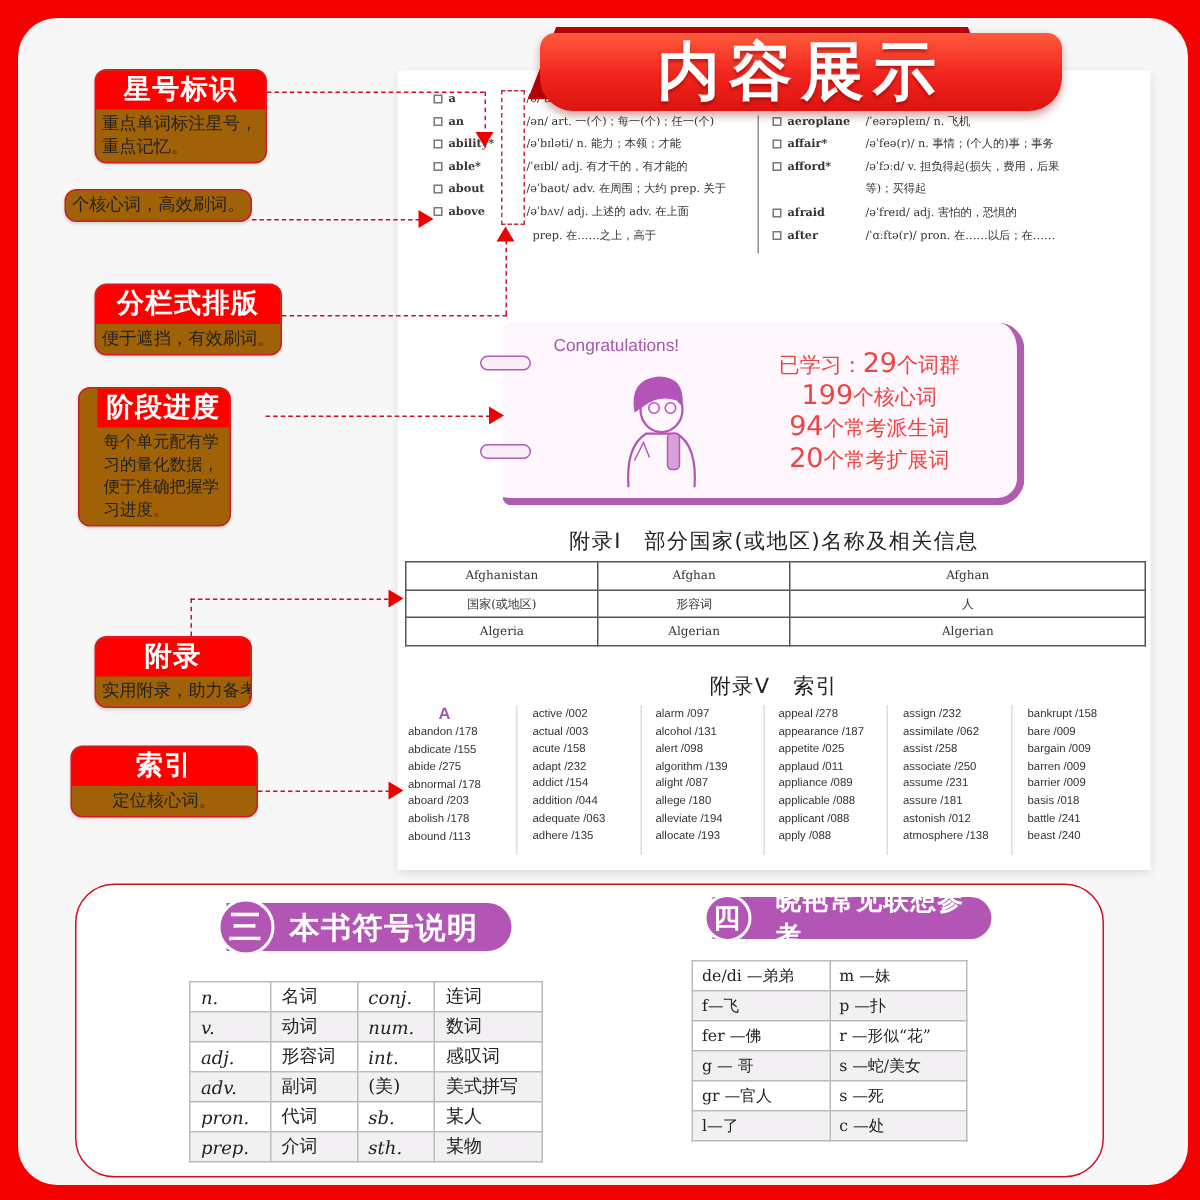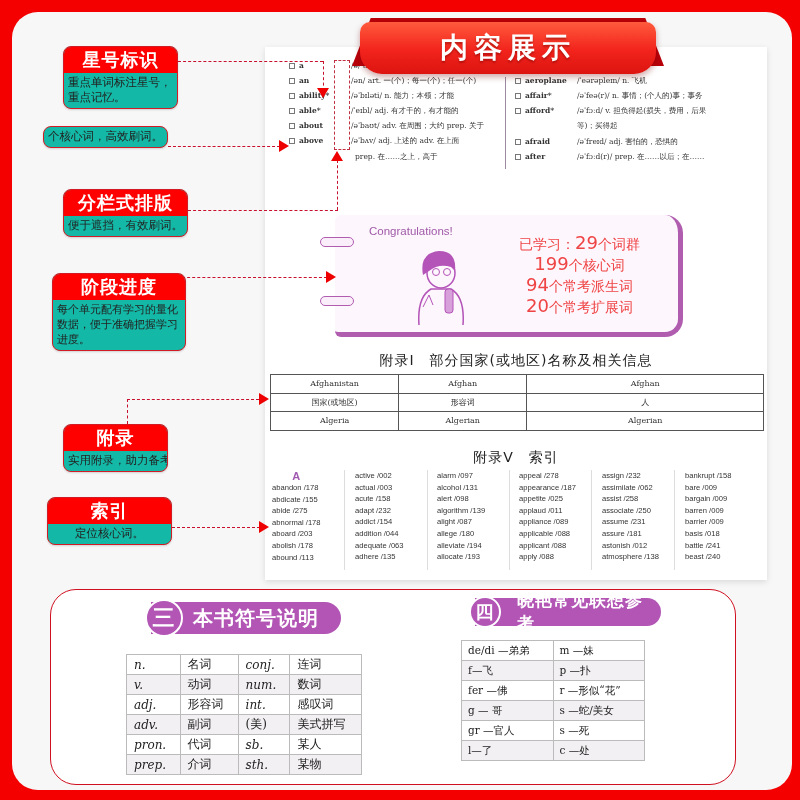--- a/index.html
+++ b/index.html
@@ -11,47 +11,47 @@
     background: #f7f7f8; border-radius: 26px;
   }
 
   
   .title-ribbon-back {
     position: absolute; left: 352px; top: 18px; width: 312px; height: 48px;
     background: #b8000a;
     clip-path: polygon(0 100%, 6% 0, 94% 0, 100% 100%);
   }
   .title-ribbon {
-    position: absolute; left: 360px; top: 22px; width: 296px; height: 52px;
+    position: absolute; left: 360px; top: 22px; width: 348px; height: 52px;
     background: linear-gradient(180deg, #ff5a3c 0%, #f2231c 55%, #dc1410 100%);
     border-radius: 10px 10px 22px 22px;
     box-shadow: 0 3px 6px rgba(120,0,0,0.35);
     display: flex; align-items: center; justify-content: center;
-    color: #fff; font-size: 28px; font-weight: bold; letter-spacing: 6px;
+    color: #fff; font-size: 42px; font-weight: bold; letter-spacing: 6px;
     text-shadow: 0 2px 2px rgba(120,0,0,0.45);
     z-index: 5;
   }
 
   
   .sheet {
     position: absolute; left: 265px; top: 47px; width: 502px; height: 533px;
     background: #fff; box-shadow: 0 2px 6px rgba(0,0,0,0.12);
   }
 
   
   .wl { position: absolute; font-family: "DejaVu Serif", serif; font-size: 7.5px; color: #333; }
   .wl-row { position: absolute; white-space: nowrap; }
   .wl-word { font-weight: bold; }
   .box { display: inline-block; width: 6px; height: 6px; border: 1px solid #777; margin-right: 4px; vertical-align: -1px; }
   .divider-v { position: absolute; left: 240px; top: 30px; width: 1px; height: 92px; background: #9c8aa0; }
   .dash-box { position: absolute; left: 69px; top: 13px; width: 16px; height: 90px; border: 1px dashed #c03040; }
 
   
   .callout {
-    position: absolute; background: #14b8a6; border: 1.5px solid #d21b24; border-radius: 8px;
+    position: absolute; background: #a16207; border: 1.5px solid #d21b24; border-radius: 8px;
     overflow: hidden; box-shadow: 0 1px 2px rgba(0,0,0,0.15);
   }
   .callout-head {
     background: #f00; color: #fff; font-weight: bold; font-size: 18px; text-align: center;
     line-height: 26px; letter-spacing: 1px;
   }
   .callout-body { font-size: 11.5px; color: #222; padding: 2px 4px 3px; line-height: 15px; }
 
   .dline-h { position: absolute; height: 0; border-top: 1.5px dashed #c8102e; }
   .dline-v { position: absolute; width: 0; border-left: 1.5px dashed #c8102e; }
@@ -117,21 +117,21 @@
     <div class="wl-row" style="top:60px"><span class="box"></span><span class="wl-word" style="display:inline-block;width:52px">about</span><span>/əˈbaʊt/ adv. 在周围；大约 prep. 关于</span></div>
     <div class="wl-row" style="top:75px"><span class="box"></span><span class="wl-word" style="display:inline-block;width:52px">above</span><span>/əˈbʌv/ adj. 上述的 adv. 在上面</span></div>
     <div class="wl-row" style="top:91px; left:66px"><span>prep. 在……之上，高于</span></div>
   </div>
   <div class="wl" style="left:250px; top:29px;">
     <div class="wl-row" style="top:0px"><span class="box"></span><span class="wl-word" style="display:inline-block;width:52px">aeroplane</span><span>/ˈeərəpleɪn/ n. 飞机</span></div>
     <div class="wl-row" style="top:15px"><span class="box"></span><span class="wl-word" style="display:inline-block;width:52px">affair*</span><span>/əˈfeə(r)/ n. 事情；(个人的)事；事务</span></div>
     <div class="wl-row" style="top:30px"><span class="box"></span><span class="wl-word" style="display:inline-block;width:52px">afford*</span><span>/əˈfɔːd/ v. 担负得起(损失，费用，后果</span></div>
     <div class="wl-row" style="top:45px; left:62px"><span>等)；买得起</span></div>
     <div class="wl-row" style="top:61px"><span class="box"></span><span class="wl-word" style="display:inline-block;width:52px">afraid</span><span>/əˈfreɪd/ adj. 害怕的，恐惧的</span></div>
-    <div class="wl-row" style="top:76px"><span class="box"></span><span class="wl-word" style="display:inline-block;width:52px">after</span><span>/əˈfɔːd(r)/ prep. 在……以后；在……</span></div>
+    <div class="wl-row" style="top:76px"><span class="box"></span><span class="wl-word" style="display:inline-block;width:52px">after</span><span>/ˈɑːftə(r)/ pron. 在……以后；在……</span></div>
   </div>
 </div>
 
 <div class="title-ribbon-back"></div>
 <div class="title-ribbon">内容展示</div>
 
 <div class="progress-card">
   <div class="congrats">Congratulations!</div>
   <svg style="position:absolute;left:70px;top:30px" width="70" height="80" viewBox="0 0 70 80">
     <path d="M18 30 Q14 8 34 6 Q52 6 50 26 L46 22 Q34 18 24 26 Z" fill="#b454b8"></path>
@@ -265,21 +265,21 @@
   <div class="callout-head">星号标识</div>
   <div class="callout-body">重点单词标注星号，重点记忆。</div>
 </div>
 <div class="callout" style="left:43px; top:126px; width:125px;">
   <div class="callout-body" style="white-space:nowrap">个核心词，高效刷词。</div>
 </div>
 <div class="callout" style="left:63px; top:189px; width:125px;">
   <div class="callout-head">分栏式排版</div>
   <div class="callout-body" style="white-space:nowrap">便于遮挡，有效刷词。</div>
 </div>
-<div class="callout" style="left:52px; top:273px; width:134px;">
+<div class="callout" style="left:52px; top:258px; width:102px;padding-left:12px;">
   <div class="callout-head">阶段进度</div>
   <div class="callout-body" style="font-size:11px; line-height:15px">每个单元配有学习的量化数据，便于准确把握学习进度。</div>
 </div>
 <div class="callout" style="left:63px; top:424px; width:105px;">
   <div class="callout-head">附录</div>
   <div class="callout-body" style="white-space:nowrap; text-align:center">实用附录，助力备考。</div>
 </div>
 <div class="callout" style="left:47px; top:497px; width:125px;">
   <div class="callout-head">索引</div>
   <div class="callout-body" style="text-align:center">定位核心词。</div>

